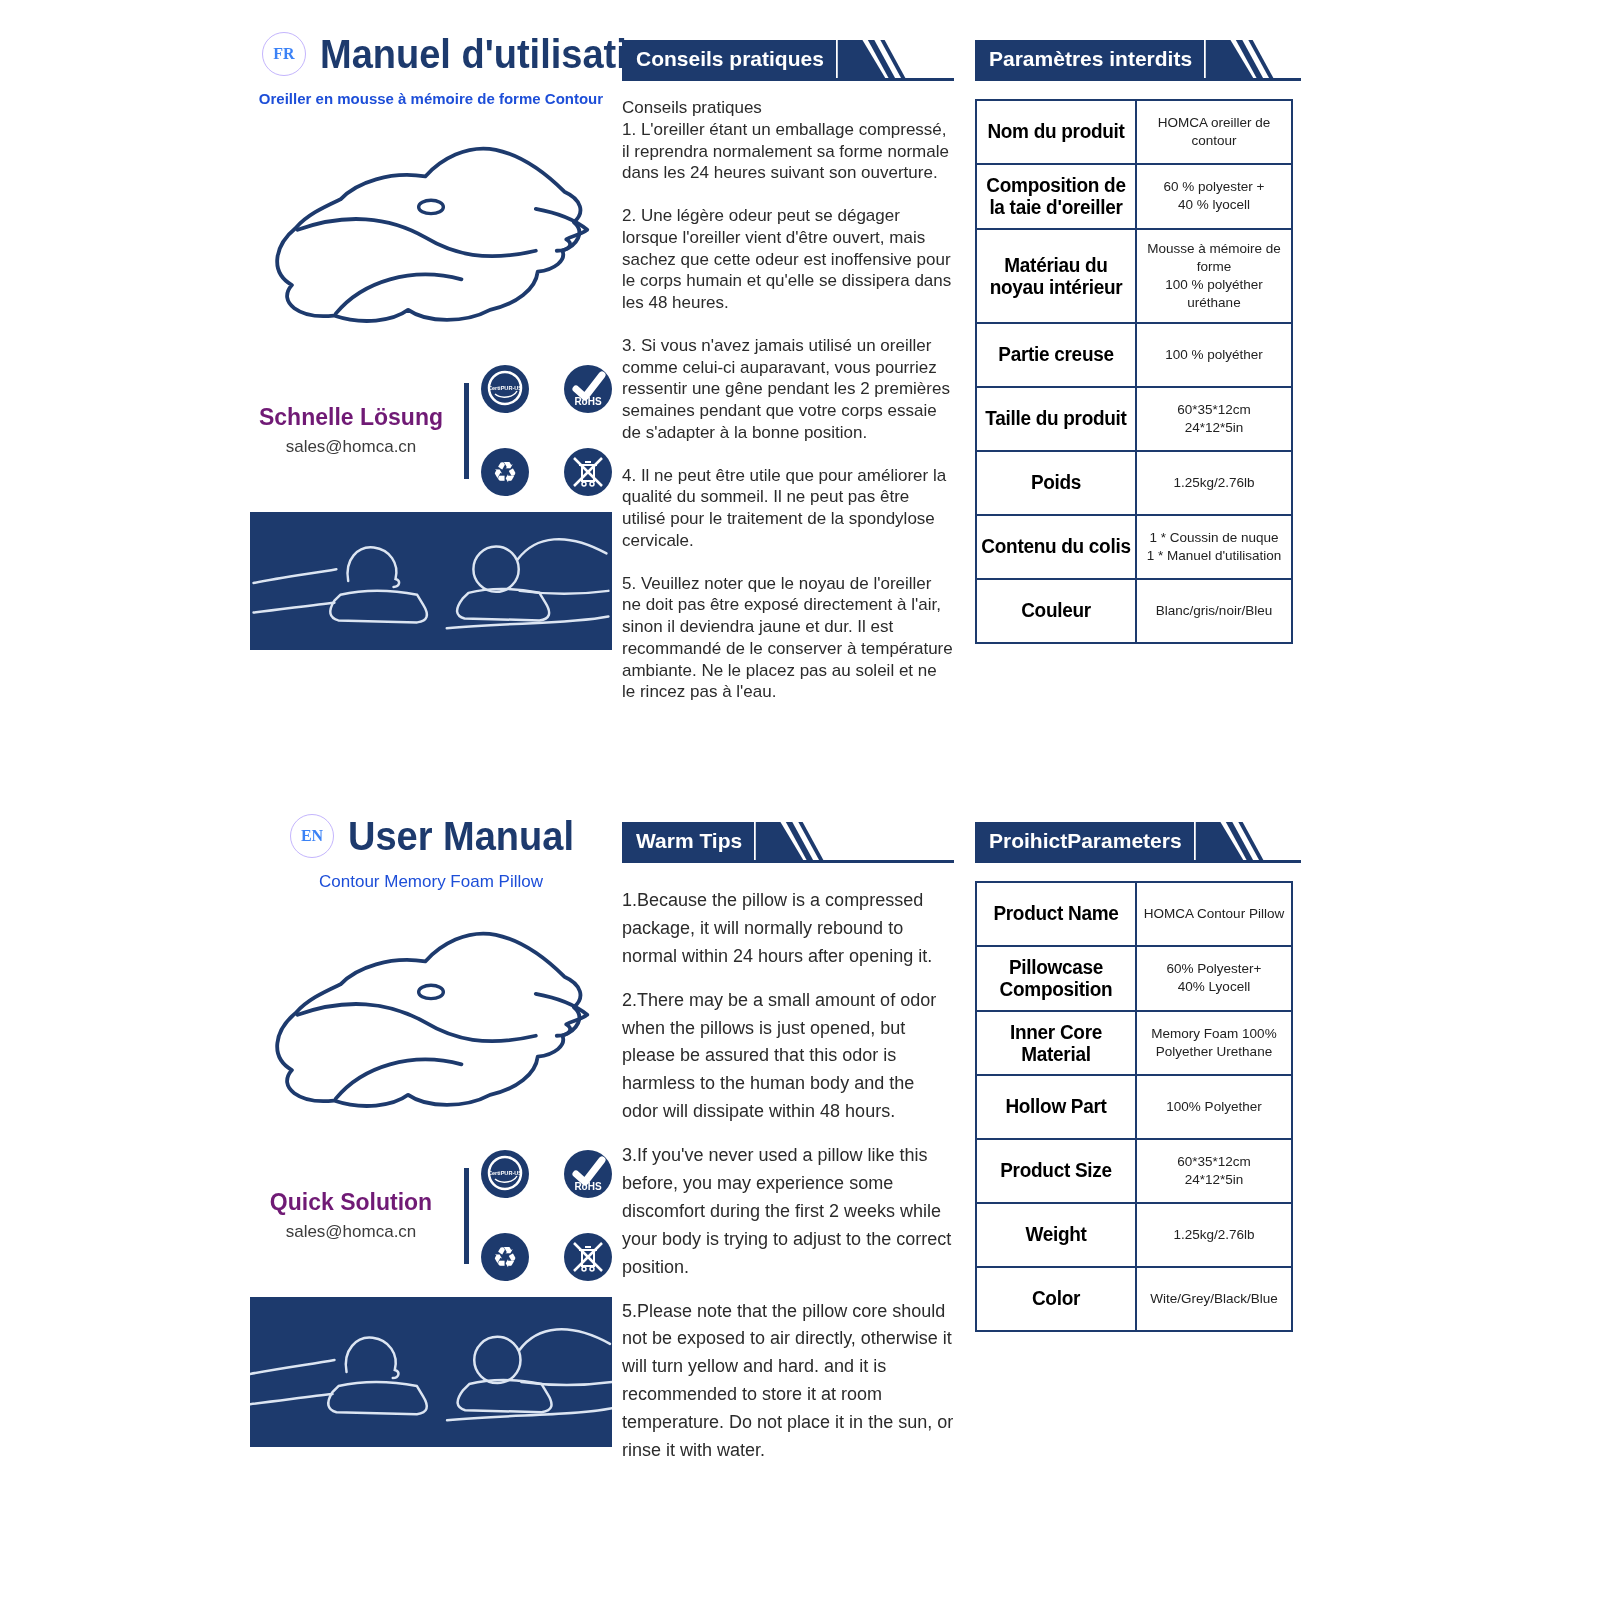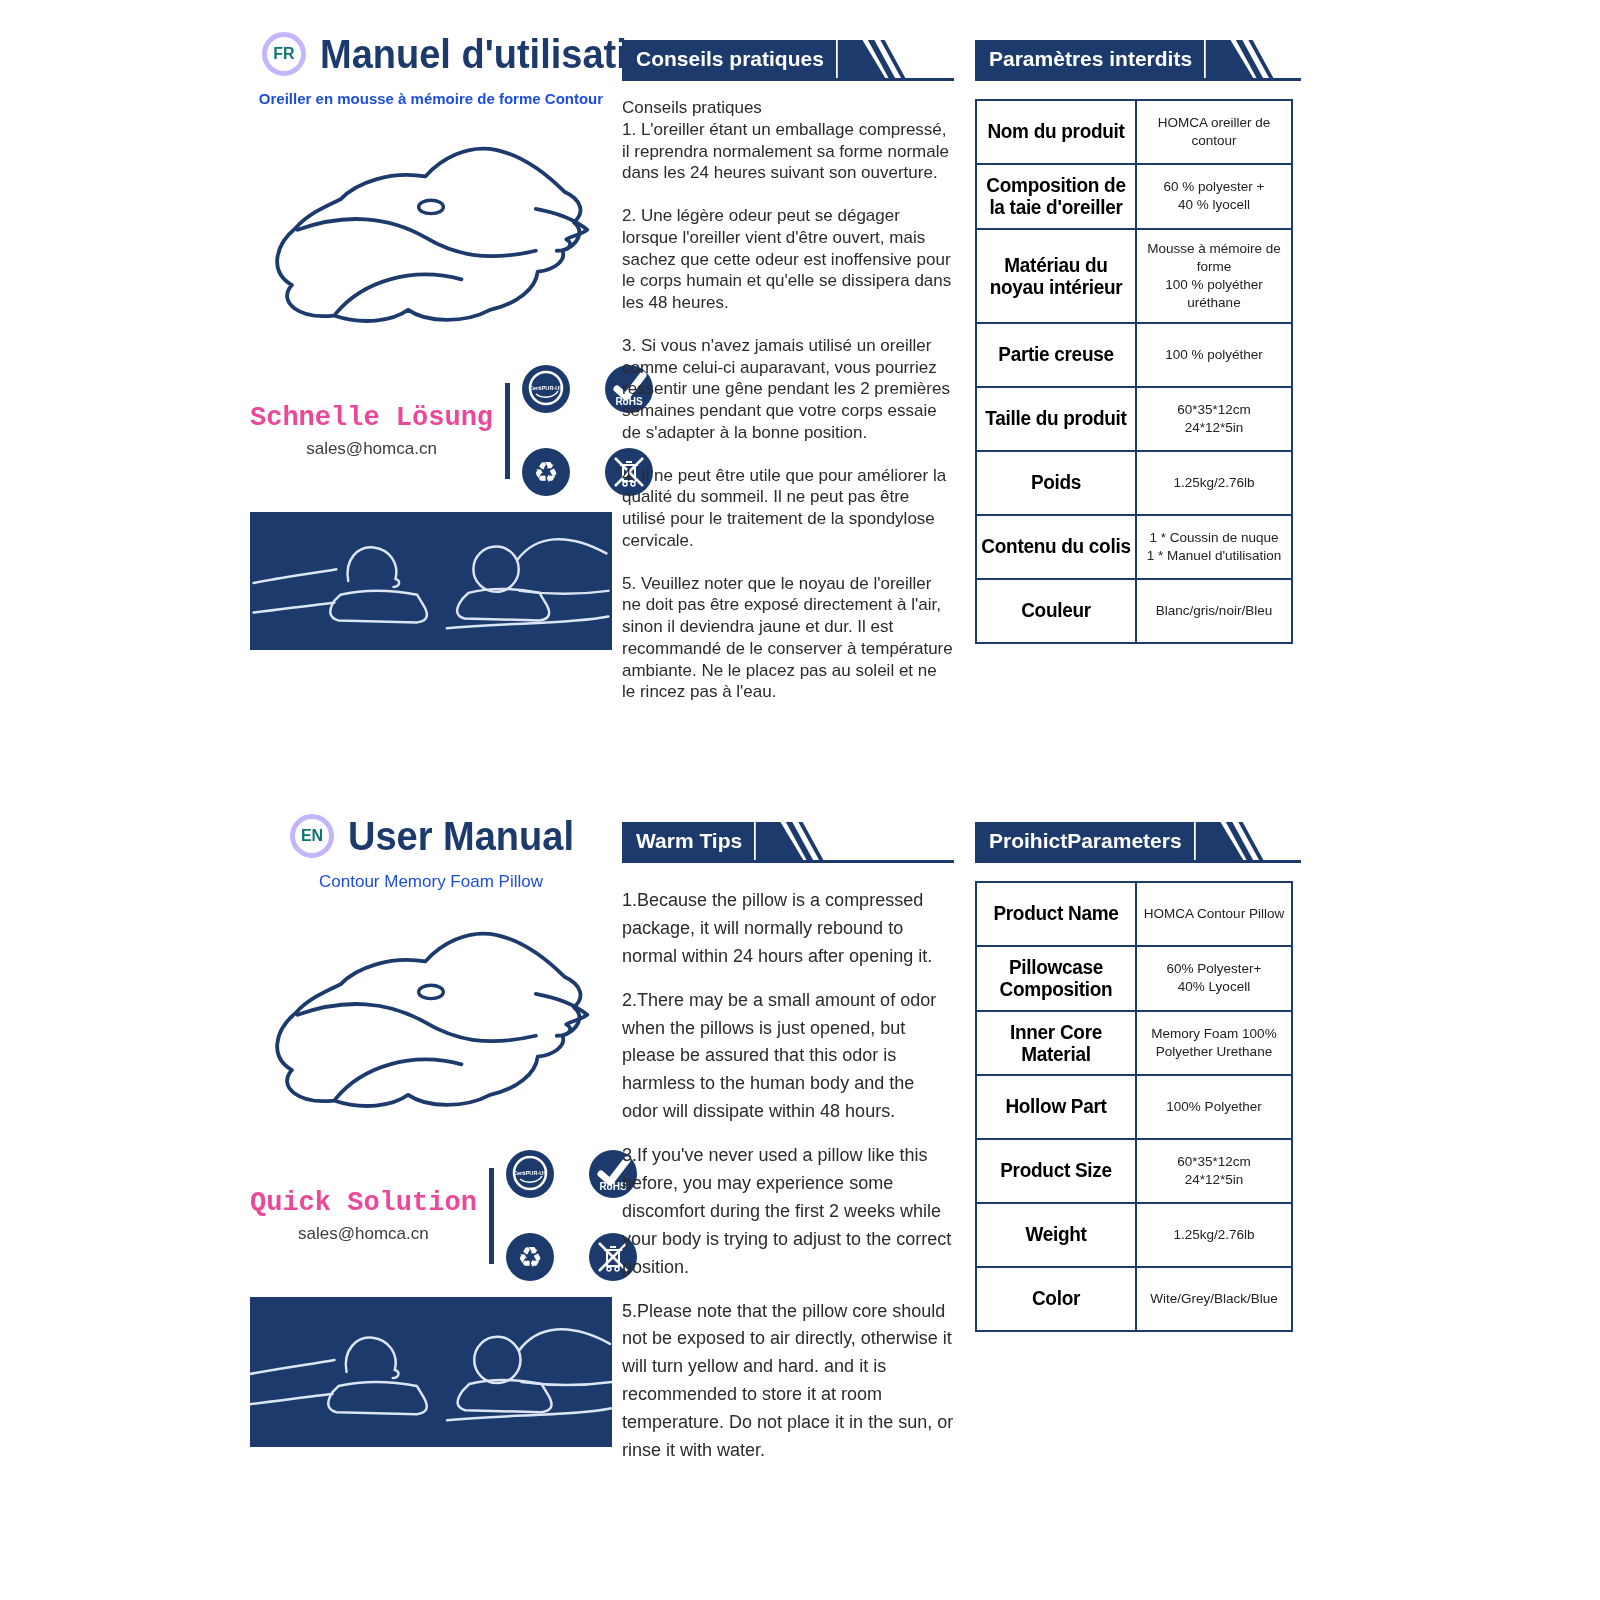--- a/index.html
+++ b/index.html
@@ -10,34 +10,34 @@
     position:relative; overflow:hidden;
   }
   .section { position:absolute; left:0; width:1600px; height:770px; }
   #section-fr { top:18px; }
   #section-en { top:800px;padding-left:24px; }
 
   
   .col-left { position:absolute; left:250px; top:0; width:362px; }
   .title-row { display:flex; align-items:center; gap:14px; justify-content:flex-start; padding-left:12px; margin-top:14px; }
   .lang-badge {
-    width:44px; height:44px; border:5px solid #c4b5fd; border-radius:50%;
-    color:#0f766e; font-weight:bold; font-size:16px;
-    display:flex; align-items:center; justify-content:center; flex:0 0 auto;
+    width:44px; height:44px; border:1px solid #c4b5fd; border-radius:50%;
+    color:#3b82f6; font-weight:bold; font-size:16px;
+    display:flex; align-items:center; justify-content:center; flex:0 0 auto;font-family:Liberation Serif, serif;
   }
   .main-title {
     color:#1d3a6d; font-weight:bold; font-size:38px; letter-spacing:0px;
     transform:scaleY(1.08); transform-origin:left center; white-space:nowrap;
   }
   .subtitle { color:#1d4ed8; font-size:15px; font-weight:bold; text-align:center; margin-top:14px; }
   .subtitle.en { font-size:17px; font-weight:normal; }
   .pillow-wrap { margin-top:10px; text-align:center; }
   .solution-row { display:flex; align-items:center; margin-top:26px; gap:12px; }
   .solution-text { flex:1; text-align:center; }
-  .solution-label { color:#ec4899; font-weight:bold; font-size:27px; white-space:nowrap;font-family:Liberation Mono, monospace; }
+  .solution-label { color:#701a75; font-weight:bold; font-size:23px; white-space:nowrap; }
   .solution-email { color:#3c3c3c; font-size:17px; margin-top:6px; }
   .v-divider { width:5px; height:96px; background:#1d3a6d; flex:0 0 auto; }
   .icon-grid { display:grid; grid-template-columns:48px 48px; grid-gap:8px 12px; flex:0 0 auto;gap:35px; }
   .cert-icon { width:48px; height:48px; }
   .sleep-panel { margin-top:16px; width:362px; height:138px; background:#1d3a6d; }
 
   
   .col-mid { position:absolute; left:622px; top:0; width:332px; }
   .banner-row { display:flex; align-items:flex-end; border-bottom:3px solid #1d3a6d; margin-top:22px; }
   .banner-box {

